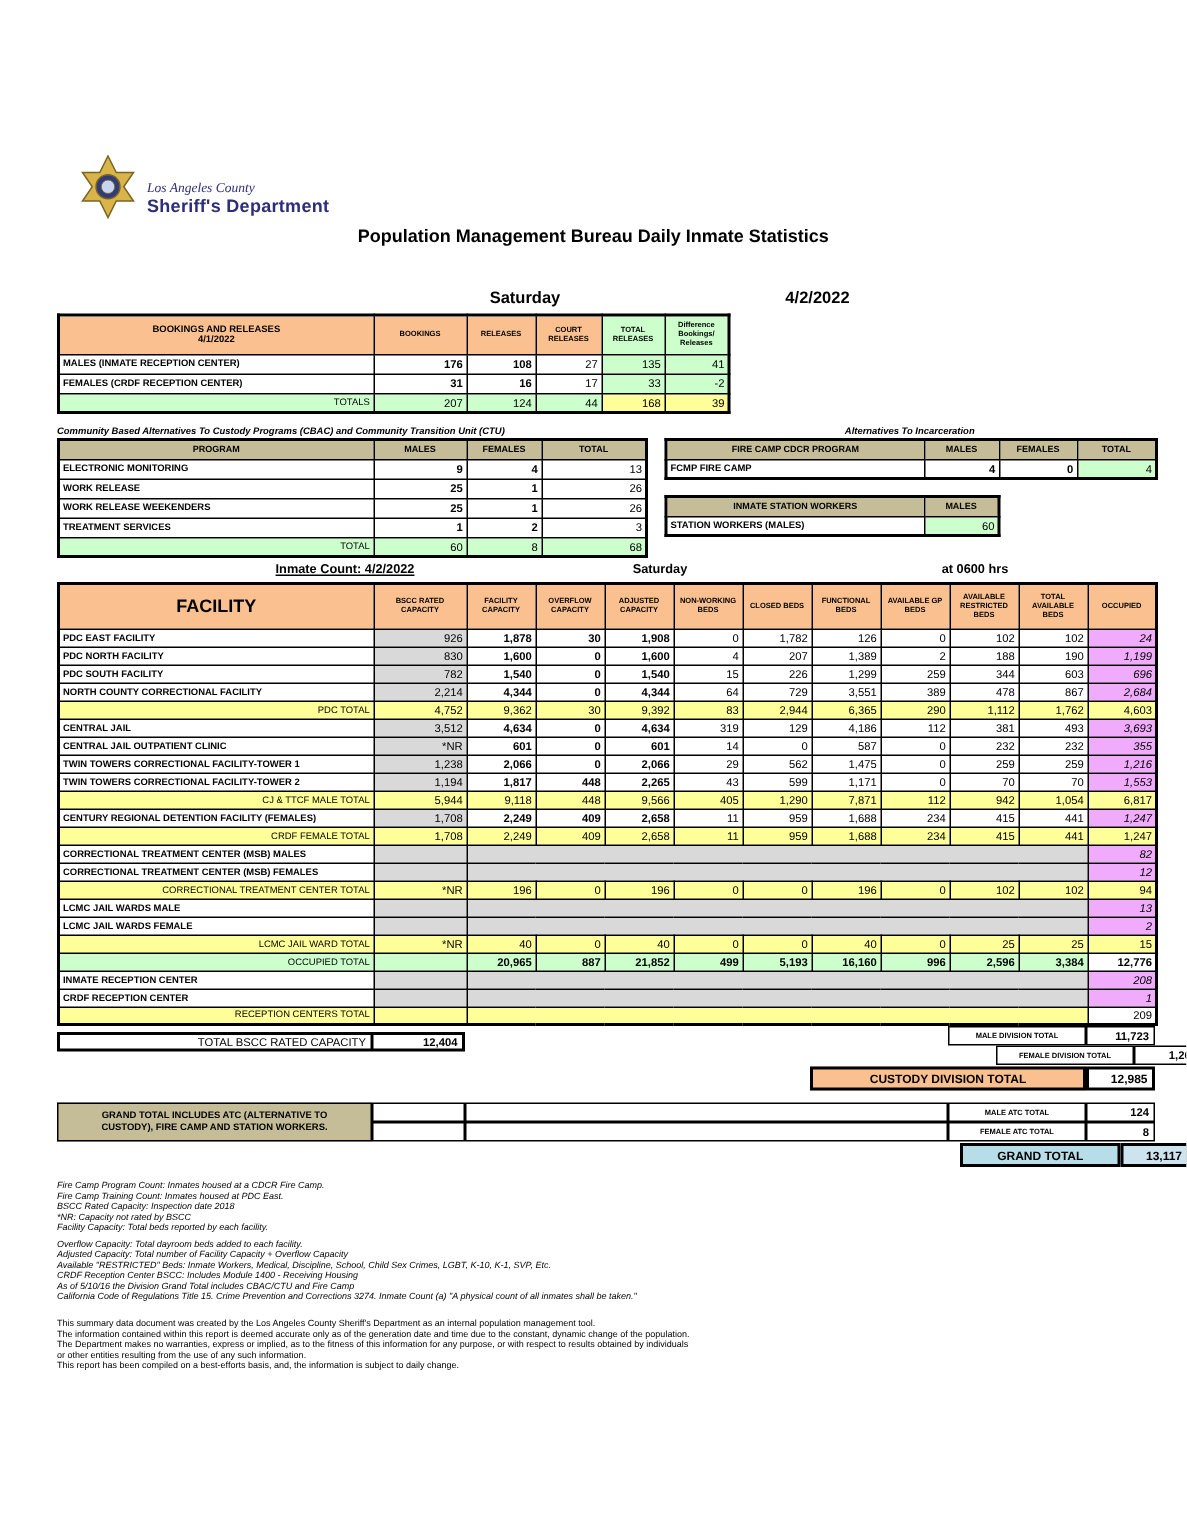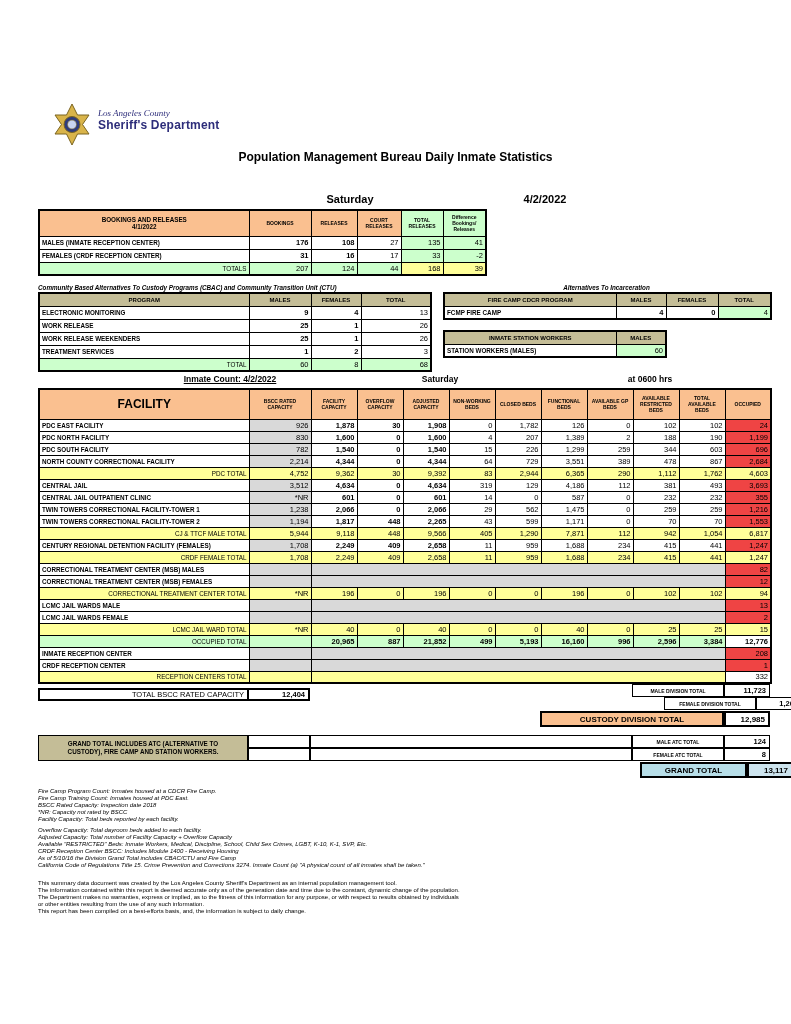--- a/index.html
+++ b/index.html
@@ -16,21 +16,21 @@
   .hdr-green{background:#CCFFCC;}
   .hdr-tan{background:#C4BD97;font-weight:bold;font-size:6px;text-align:center;vertical-align:middle;}
   .facility-hd{font-size:12px!important;}
   .lbl{font-weight:bold;font-size:6.3px;text-align:left;background:#fff;}
   .rlbl{font-size:6.3px;text-align:right;background:#fff;}
   .num{font-size:7.5px;text-align:right;background:#fff;}
   .bold{font-weight:bold;}
   .gray{background:#D9D9D9;}
   .yellow{background:#FFFF99;}
   .green{background:#CCFFCC;}
-  .blue{background:#ef4444;}
+  .blue{background:#f0abfc;font-style:italic;}
   
   .abox{position:absolute;display:flex;}
   .acell{border:1px solid #000;box-sizing:border-box;display:flex;align-items:center;
          justify-content:flex-end;padding:0 3px;font-size:7.5px;background:#fff;overflow:hidden;}
   .acell.center{justify-content:center;padding:0;}
   .slbl{font-size:5px;font-weight:bold;}
   .biglbl{font-size:8px;font-weight:bold;}
   .thick{border-width:2px;}
   
   .title{font-size:12px;font-weight:bold;text-align:center;width:791px;}
@@ -48,21 +48,21 @@
 <div id="page">
 
   <div class="abs" style="left:52px;top:103px;display:flex;align-items:flex-start;">
     <span style="display:inline-block;">
       <svg width="40" height="44" viewBox="0 0 40 44">
         <polygon points="20,1 25.5,12 37,12 30.5,21.5 37,31 25.5,31 20,42 14.5,31 3,31 9.5,21.5 3,12 14.5,12" fill="#d9b44a" stroke="#7a6420" stroke-width="1"></polygon>
         <circle cx="20" cy="21.5" r="8" fill="#2e3c7e" stroke="#7a6420"></circle>
         <circle cx="20" cy="21.5" r="4.5" fill="#c8d4f0" stroke="#7a6420" stroke-width="0.6"></circle>
       </svg>
     </span>
-    <span style="margin-left:6px;margin-top:6px;display:inline-block;line-height:1.1;">
+    <span style="margin-left:6px;margin-top:18px;display:inline-block;line-height:1.1;">
       <span class="agency1" style="display:block;">Los Angeles County</span>
       <span class="agency2" style="display:block;">Sheriff's Department</span>
     </span>
   </div>
 
   <div class="abs title" style="left:0;top:150px;">Population Management Bureau Daily Inmate Statistics</div>
 
   <div class="abs daydate" style="left:295px;top:193px;width:110px;">Saturday</div>
   <div class="abs daydate" style="left:490px;top:193px;width:110px;">4/2/2022</div>
 
@@ -480,21 +480,21 @@
         <tr style="height: 11px;">
           <td class="lbl">CRDF RECEPTION CENTER</td>
           <td class="gray"></td>
           <td class="gray" colspan="9"></td>
           <td class="num blue">1</td>
         </tr>
         <tr style="height: 11px;">
           <td class="rlbl yellow">RECEPTION CENTERS TOTAL</td>
           <td class="yellow"></td>
           <td class="yellow" colspan="9"></td>
-          <td class="num">332</td>
+          <td class="num">209</td>
         </tr>
       </tbody>
   </table>
 
   <div class="abox" style="left:38px;top:688px;height:13px;">
     <div class="acell green rlbl" style="width:210px;border-width:2px 1px 2px 2px;">TOTAL BSCC RATED CAPACITY</div>
     <div class="acell green bold" style="width:62px;border-width:2px 2px 2px 1px;">12,404</div>
   </div>
   <div class="abox" style="left:632px;top:684px;height:13px;">
     <div class="acell green slbl center" style="width:92px;">MALE DIVISION TOTAL</div>

